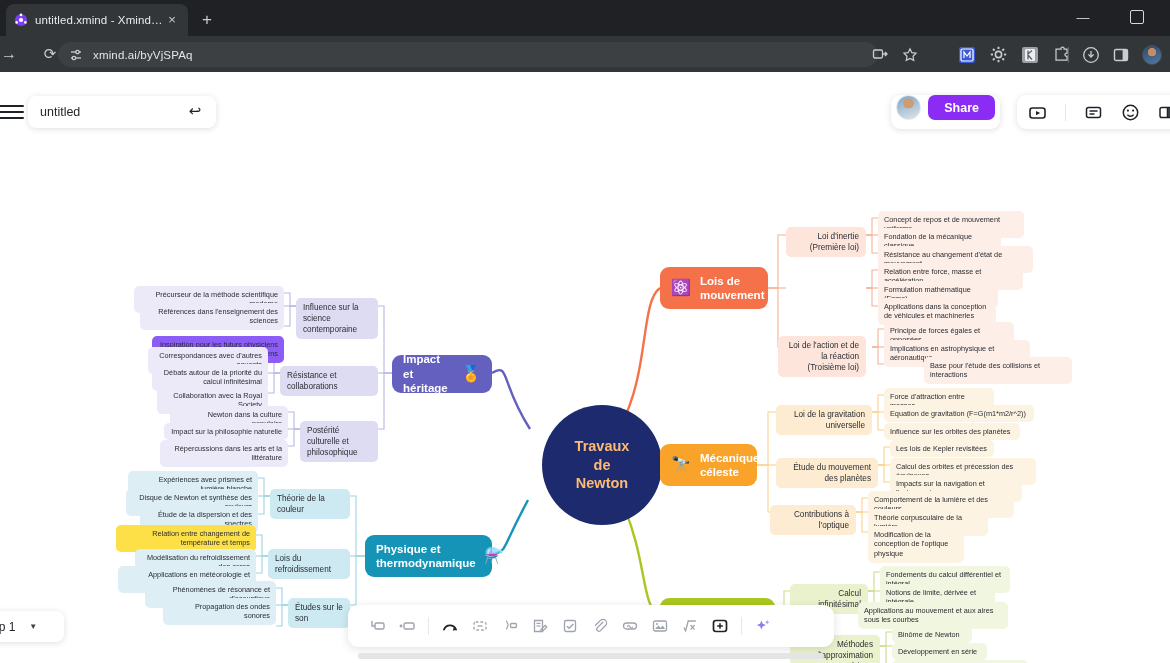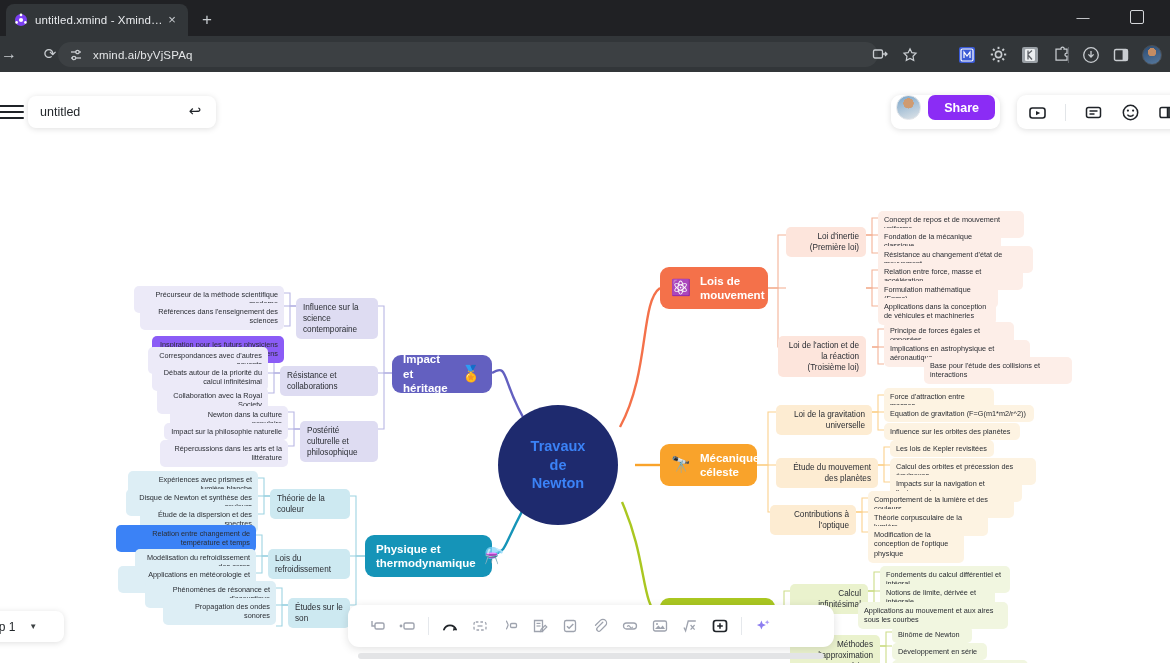--- a/index.html
+++ b/index.html
@@ -101,22 +101,22 @@
   .tb-item { width:30px; height:30px; display:flex; align-items:center; justify-content:center; color:#9ea3ae; }
   .tb-item.dark { color:#1f2328; }
   .tb-div { width:1px; height:18px; background:#e5e8ec; margin:0 6px; }
   #bottom-scrollbar { position:absolute; left:358px; bottom:4px; width:466px; height:6px; background:#e3e4e6; border-radius:3px; }
 
   
   #map-canvas { position:absolute; left:0; top:0; width:1170px; height:591px; }
   #svg-links { position:absolute; left:0; top:0; width:1170px; height:591px; pointer-events:none; }
 
   #central-node {
-    position:absolute; left:498px; top:333px; width:120px; height:120px; border-radius:50%;
-    background:#1e2a6e; color:#3b82f6; display:flex; align-items:center; justify-content:center;
+    position:absolute; left:542px; top:333px; width:120px; height:120px; border-radius:50%;
+    background:#1e2a6e; color:#fdba74; display:flex; align-items:center; justify-content:center;
     text-align:center; font-size:14.5px; font-weight:bold; line-height:1.3;
   }
 
   .branch {
     position:absolute; border-radius:9px; color:#fff; font-size:11.5px; font-weight:bold;
     display:flex; align-items:center; line-height:1.25; padding:0 11px; gap:9px;
   }
   .branch .bicon { font-size:16px; line-height:1; flex:0 0 auto; }
 
   .sub {
@@ -394,21 +394,21 @@
     <div class="branch" style="left:365px;top:463px;width:127px;height:42px;background:#1594b8;flex-direction:row-reverse;justify-content:flex-end;">
       <span class="bicon">⚗️</span>
       <span>Physique et thermodynamique</span>
     </div>
     <div class="sub" style="left:270px;top:417px;width:80px;background:#cde9f1;">Théorie de la couleur</div>
     <div class="sub" style="left:268px;top:477px;width:82px;background:#cde9f1;">Lois du refroidissement</div>
     <div class="sub" style="left:288px;top:526px;width:62px;background:#cde9f1;">Études sur le son</div>
     <div class="leaf ra" style="left:128px;top:399px;width:130px;background:#ddeef5;">Expériences avec prismes et lumière blanche</div>
     <div class="leaf ra" style="left:126px;top:417px;width:132px;background:#ddeef5;">Disque de Newton et synthèse des couleurs</div>
     <div class="leaf ra" style="left:140px;top:434px;width:118px;background:#ddeef5;">Étude de la dispersion et des spectres</div>
-    <div class="leaf ra" style="left:116px;top:453px;width:140px;background:#3b82f6;">Relation entre changement de température et temps</div>
+    <div class="leaf ra" style="left:116px;top:453px;width:140px;background:#fde047;">Relation entre changement de température et temps</div>
     <div class="leaf ra" style="left:135px;top:477px;width:121px;background:#ddeef5;">Modélisation du refroidissement des corps</div>
     <div class="leaf ra" style="left:118px;top:494px;width:138px;background:#ddeef5;">Applications en météorologie et climatologie</div>
     <div class="leaf ra" style="left:145px;top:509px;width:131px;background:#ddeef5;">Phénomènes de résonance et d'acoustique</div>
     <div class="leaf ra" style="left:163px;top:526px;width:113px;background:#ddeef5;">Propagation des ondes sonores</div>
   </div>
 
   <div id="hamburger">
     <span></span>
       <span></span>
       <span></span>

